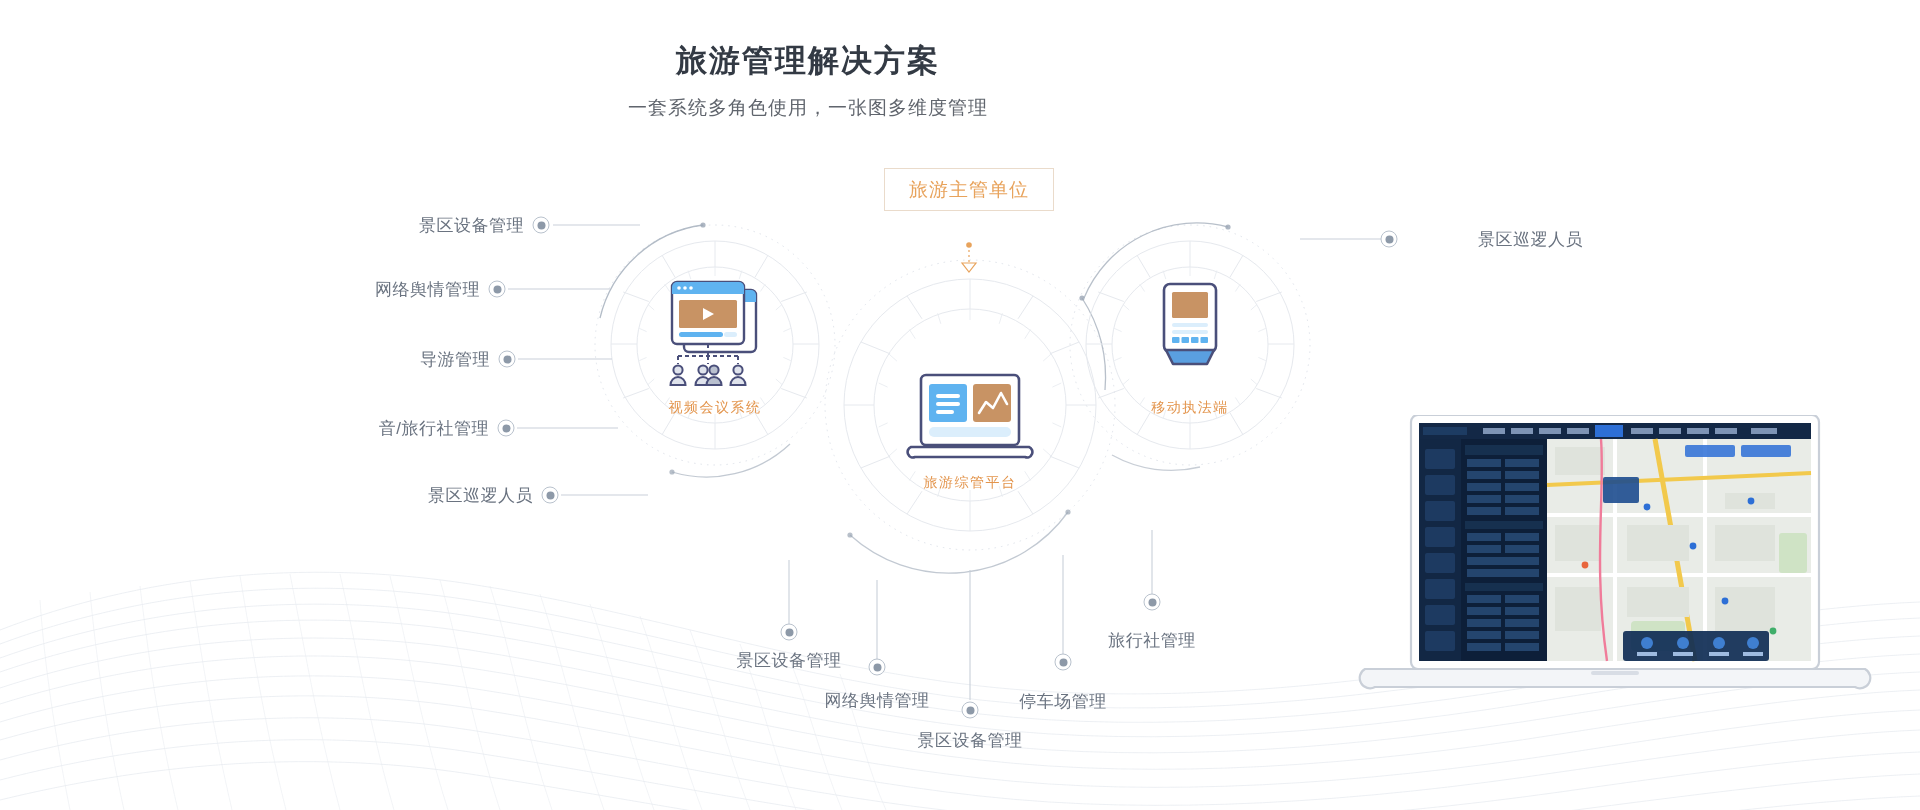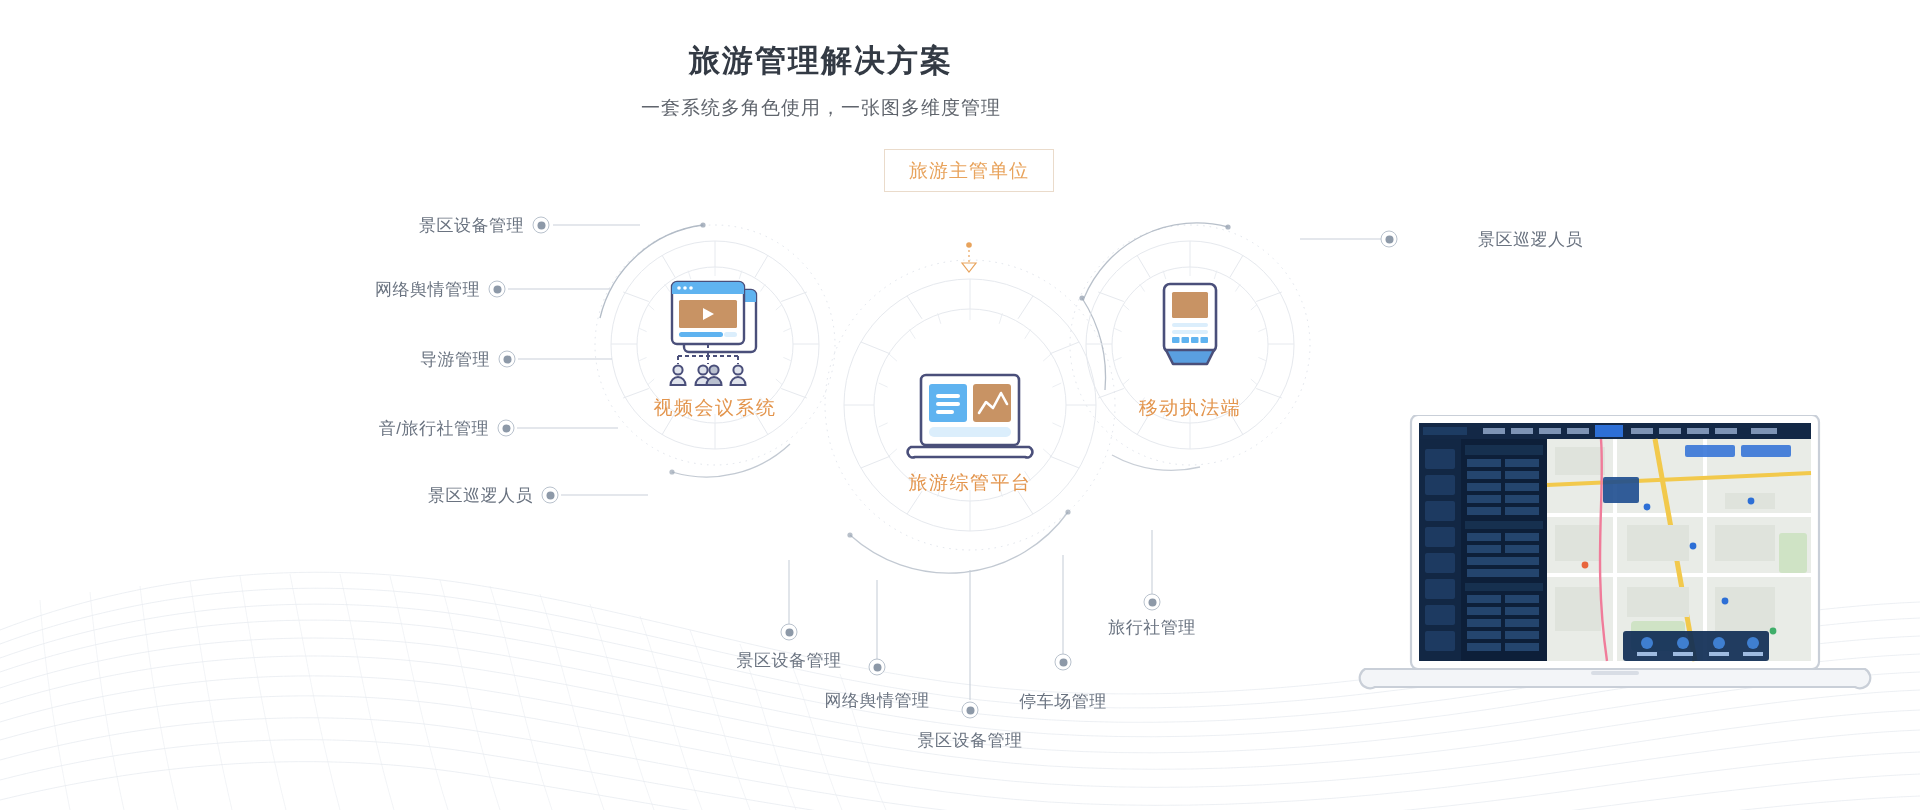--- a/index.html
+++ b/index.html
@@ -21,21 +21,21 @@
     position: absolute;
     left: 0; bottom: 0;
     width: 1920px; height: 330px;
     pointer-events: none;
     z-index: 0;
   }
 
   
   .header {
     position: absolute;
-    top: 40px; left: 17px; width: 1568px;
+    top: 40px; left: 4px; width: 1568px;
     text-align: center;
     z-index: 5;
     padding-left: 40px;
   }
   .title {
     font-size: 31px;
     font-weight: bold;
     color: #333a44;
     letter-spacing: 2px;
     line-height: 42px;
@@ -87,38 +87,38 @@
     width: 8px; height: 8px;
     border-radius: 50%;
     background: #8d99a8;
     transform: translate(-50%, -50%);
   }
 
   
   .authority {
     position: absolute;
     z-index: 6;
-    left: 884px; top: 149px;
+    left: 884px; top: 168px;
     width: 170px; height: 43px;
     border: 1.4px solid #eadbcb;
     background: #ffffff;
     color: #e8a35c;
     font-size: 19px;
     letter-spacing: 1px;
     display: flex;
     align-items: center;
     justify-content: center;
   }
 
   
   .hub-title {
     position: absolute;
     z-index: 5;
     color: #e3954d;
-    font-size: 19px;
+    font-size: 14px;
     letter-spacing: 1.5px;
     white-space: nowrap;
     transform: translate(-50%, -50%);
   }
 
   
   .hub-icon {
     position: absolute;
     z-index: 5;
     transform: translate(-50%, -50%);
@@ -446,21 +446,21 @@
   <div class="dot" style="left:877px; top:667px;"></div>
   <div class="label c" style="left:877px; top:700px;">网络舆情管理</div>
 
   <div class="dot" style="left:970px; top:710px;"></div>
   <div class="label c" style="left:970px; top:740px;">景区设备管理</div>
 
   <div class="dot" style="left:1063px; top:662px;"></div>
   <div class="label c" style="left:1063px; top:701px;">停车场管理</div>
 
   <div class="dot" style="left:1152px; top:602px;"></div>
-  <div class="label c" style="left:1152px; top:627px;">旅行社管理</div>
+  <div class="label c" style="left:1152px; top:640px;">旅行社管理</div>
 
   <div class="mockup">
     <svg width="545" height="330" viewBox="0 0 545 330">
 
       <rect x="56" y="0" width="408" height="254" rx="7" fill="#ffffff" stroke="#c9cfd8" stroke-width="2.2"></rect>
 
       <rect x="64" y="8" width="392" height="238" fill="#0f1f3d"></rect>
 
       <rect x="64" y="8" width="392" height="16" fill="#132846"></rect>
       <rect x="68" y="12" width="44" height="8" fill="#1d3c63"></rect>

